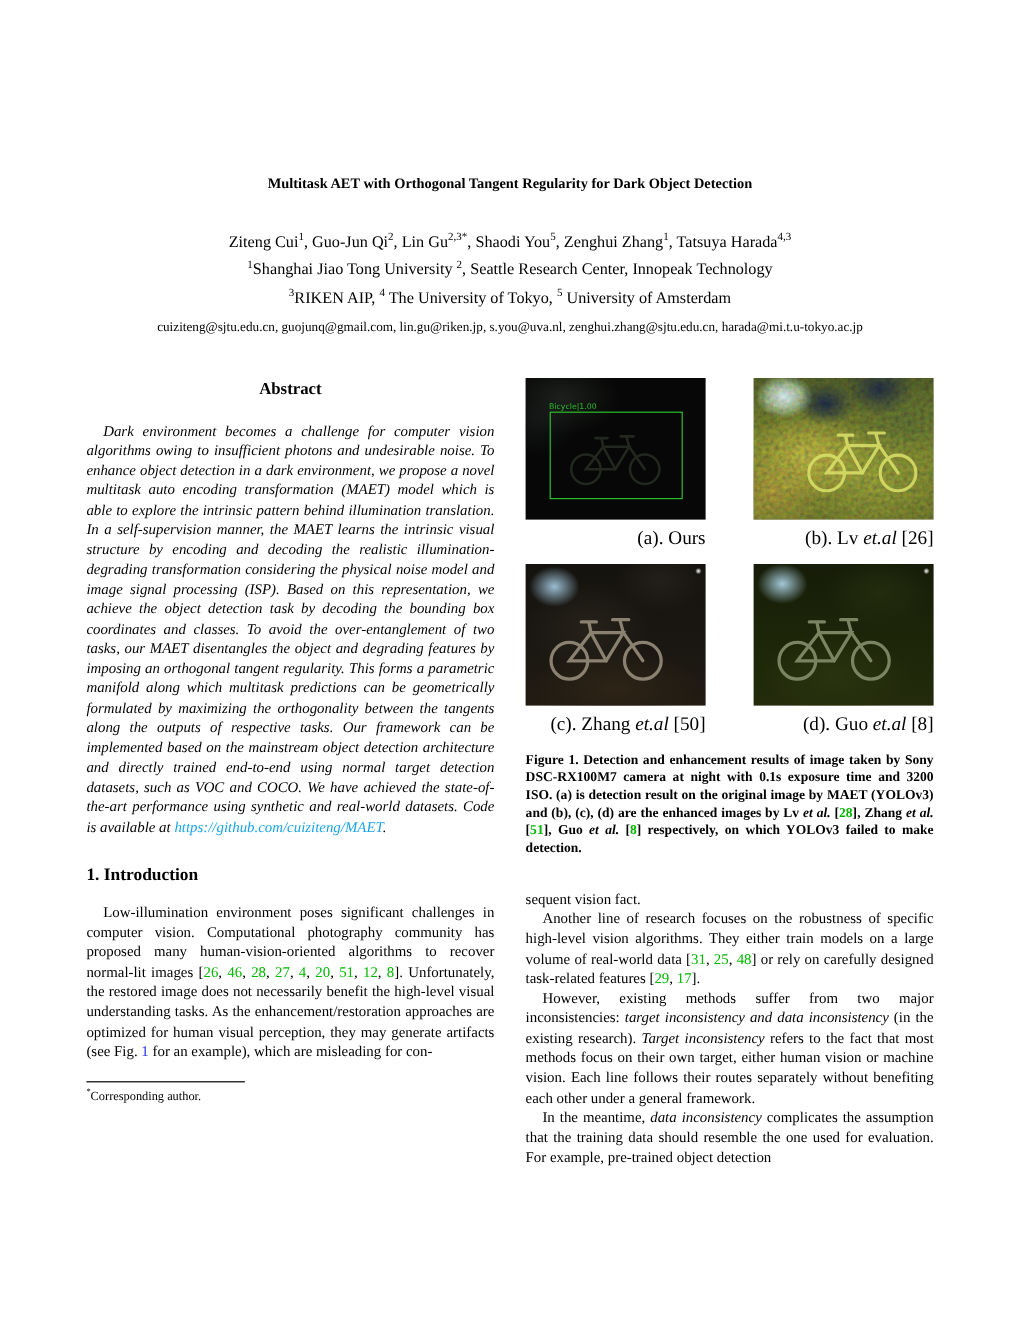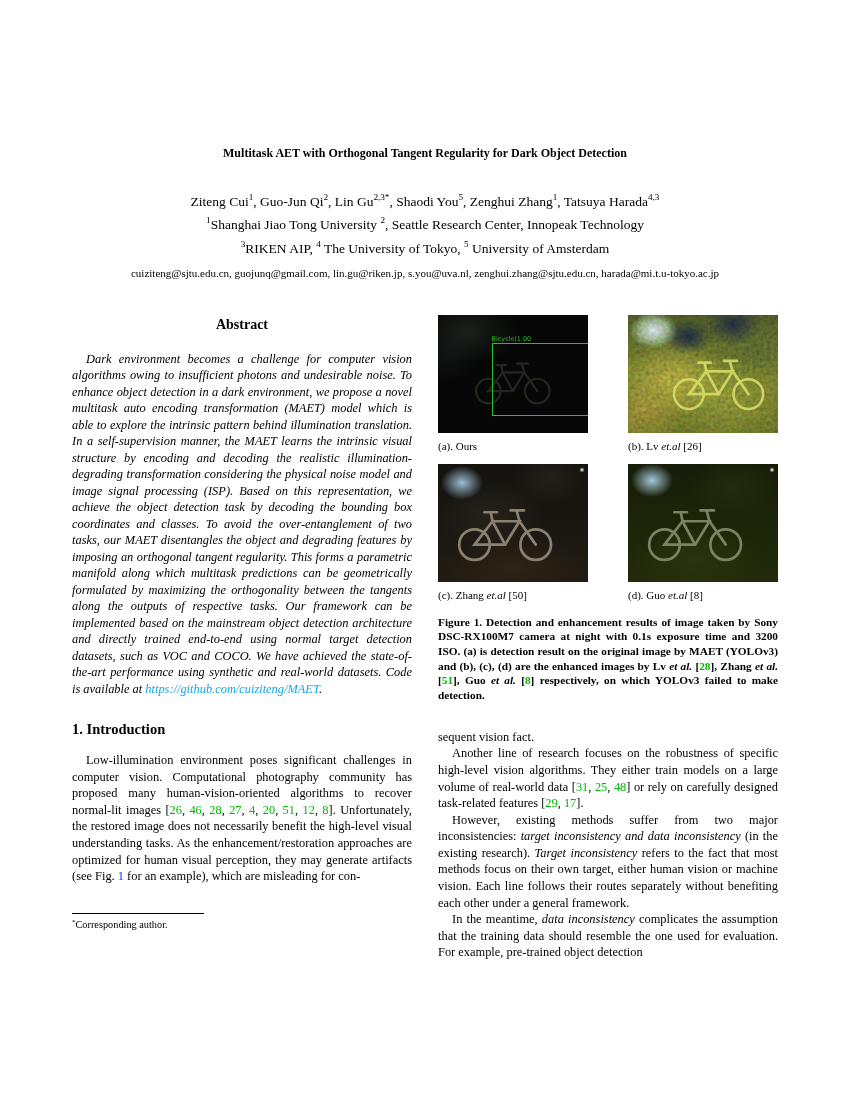--- a/index.html
+++ b/index.html
@@ -19,45 +19,45 @@
 
   .abstract-heading { font-size:14px; font-weight:bold; text-align:center; margin:2px 0 18px; }
   .abstract-text { font-style:italic; font-size:12.4px; line-height:16.5px;
                    text-align:justify; text-indent:14px; margin:0; }
 
   .section-heading { font-size:14.5px; font-weight:bold; margin:24px 0 14px; }
   .para { font-size:12.4px; line-height:16.6px; text-align:justify; margin:0; text-indent:14px; }
   .para.noindent { text-indent:0; }
   .para + .para { margin-top:0; }
 
-  .footnote { margin-top:28px; }
+  .footnote { margin-top:16px; }
   .footnote hr { border:none; border-top:1px solid #000; width:132px; margin:0 0 4px; }
   .footnote-text { font-size:10.3px; }
 
   
   .s-sup { vertical-align:super; font-size:68%; }
   .s-i { font-style:italic; }
   .s-cite { color:var(--cite,#00b800); }
   .s-ref { color:var(--ref,#2230ee); }
   .s-url { color:var(--url,#17a5e8); }
 
   
   .fig-grid { display:grid; grid-template-columns:repeat(2,150px); justify-content:space-between; }
   .fig-img { width:150px; height:118px; position:relative; overflow:hidden; }
-  .fig-cap { text-align:left; font-size:11px; margin:7px 0 12px; }
+  .fig-cap { text-align:right; font-size:16px; margin:7px 0 12px; }
   .figcaption { font-size:11.3px; line-height:14.7px; text-align:justify; margin:2px 0 26px;font-weight:bold; }
 
   .bike { position:absolute; color:#8a8170; }
   .img-a { background:
       radial-gradient(70px 45px at 20% 14%, rgba(72,78,70,.35), transparent 70%),
       radial-gradient(50px 35px at 5% 35%, rgba(42,46,50,.3), transparent 70%),
       #060706; }
   .img-a .bike { left:19%; top:34%; width:62%; height:44%; color:#262b22; opacity:.9; }
   .bbox { position:absolute; left:13%; top:24%; width:73%; height:60%;
-          border:1.5px solid var(--bbox,#2abf2a);margin-left:34px; }
+          border:1.5px solid var(--bbox,#2abf2a); }
   .bbox-label { position:absolute; top:-9px; left:-1px; font-size:6.5px; line-height:8px;
           color:var(--bbox,#2abf2a); font-family:"DejaVu Sans",sans-serif; white-space:nowrap; }
 
   .img-b { background:
       radial-gradient(34px 26px at 17% 13%, #b9d6e6 0%, rgba(185,214,230,0) 70%),
       radial-gradient(40px 30px at 70% 8%, #1a2238 0%, transparent 70%),
       radial-gradient(36px 26px at 40% 18%, #17203a 0%, transparent 70%),
       radial-gradient(60px 40px at 85% 30%, #46502a 0%, transparent 75%),
       radial-gradient(70px 50px at 30% 55%, #8a8038 0%, transparent 75%),
       radial-gradient(80px 55px at 65% 70%, #6d7030 0%, transparent 75%),

